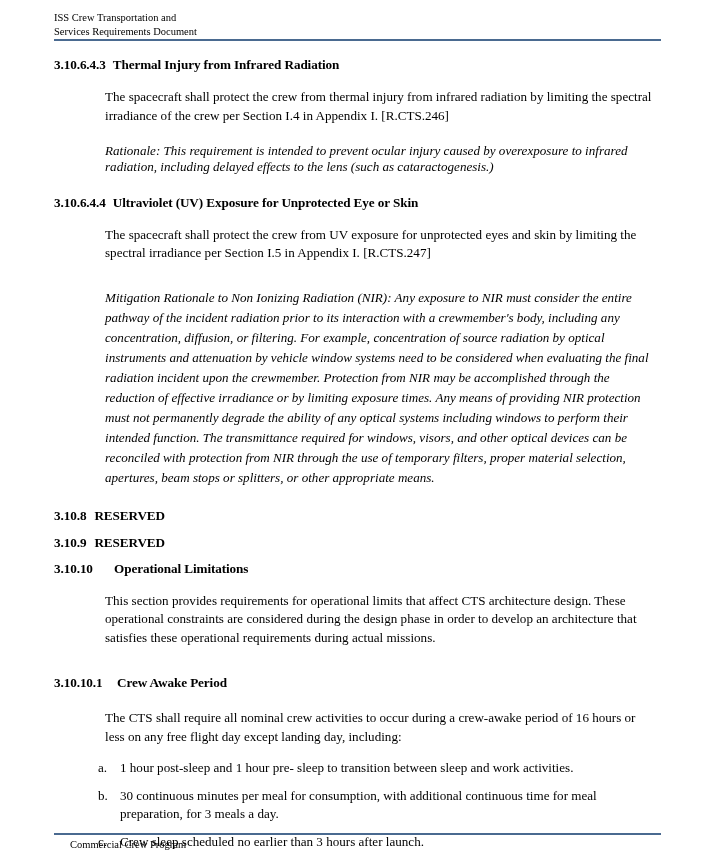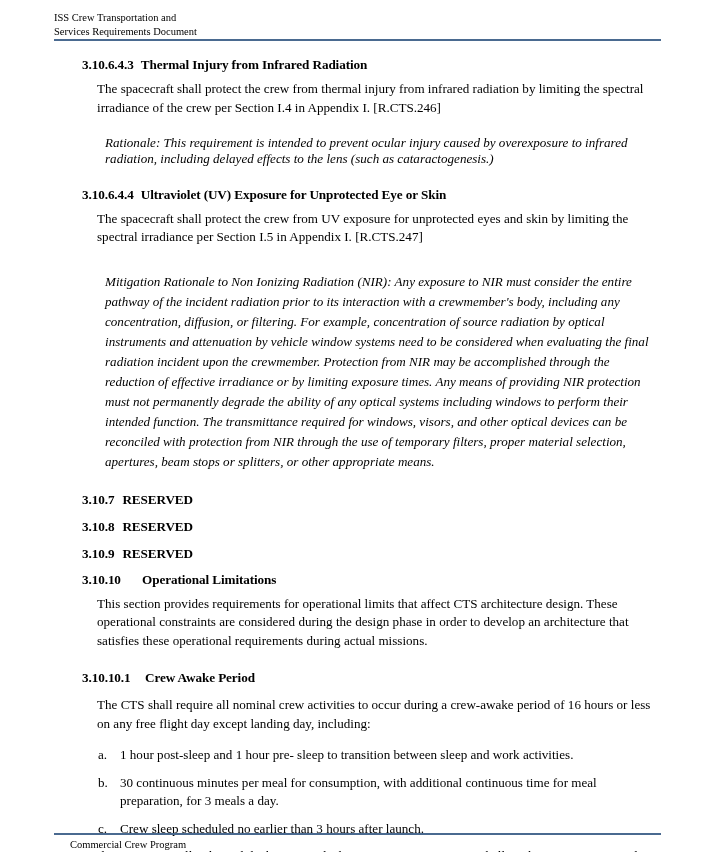--- a/index.html
+++ b/index.html
@@ -57,32 +57,32 @@
   }
 
   h2.sec-head {
     margin: 0;
     font-size: 13.2px;
     font-weight: bold;
     line-height: 17px;
     padding: 6px 0 3px 0;
     letter-spacing: -0.1px;
   }
-  h2.sec-head .num { display: inline-block; margin-left: 28px; }
+  h2.sec-head .num { display: inline-block; }
   h2.sec-head .num.w-narrow { min-width: 0; margin-right: 7px; }
   h2.sec-head .num.w-tab { display: inline-block; min-width: 60px; }
   h2.sec-head .num.w-tab2 { display: inline-block; min-width: 63px; }
 
   h2.reserved {
     padding: 7px 0 3px 0;
   }
   h2.reserved .num { margin-right: 8px; }
 
   p.body {
-    margin: 0;
+    margin: 8px;
     padding: 4px 0 4px 0;
     font-size: 13.1px;
     line-height: 18.5px;
     padding-left: 43px;
     text-align: left;
   }
   p.rationale {
     margin: 8px;
     padding: 6px 0 4px 43px;
     font-size: 13.1px;
@@ -151,23 +151,20 @@
     <p class="body">The spacecraft shall protect the crew from thermal injury from infrared radiation by limiting the spectral irradiance of the crew per Section I.4 in Appendix I. [R.CTS.246]</p>
     <p class="rationale">Rationale: This requirement is intended to prevent ocular injury caused by overexposure to infrared radiation, including delayed effects to the lens (such as cataractogenesis.)</p>
 
     <h2 class="sec-head">
       <span class="num w-narrow">3.10.6.4.4</span><span>Ultraviolet (UV) Exposure for Unprotected Eye or Skin</span>
     </h2>
     <p class="body">The spacecraft shall protect the crew from UV exposure for unprotected eyes and skin by limiting the spectral irradiance per Section I.5 in Appendix I. [R.CTS.247]</p>
     <p class="rationale block">Mitigation Rationale to Non Ionizing Radiation (NIR): Any exposure to NIR must consider the entire pathway of the incident radiation prior to its interaction with a crewmember's body, including any concentration, diffusion, or filtering.  For example, concentration of source radiation by optical instruments and attenuation by vehicle window systems need to be considered when evaluating the final radiation incident upon the crewmember.  Protection from NIR may be accomplished through the reduction of effective irradiance or by limiting exposure times.  Any means of providing NIR protection must not permanently degrade the ability of any optical systems including windows to perform their intended function.  The transmittance required for windows, visors, and other optical devices can be reconciled with protection from NIR through the use of temporary filters, proper material selection, apertures, beam stops or splitters, or other appropriate means.</p>
 
     <h2 class="sec-head reserved">
-      <span class="num">3.10.7</span><span>RESERVED</span>
-    </h2>
-    <h2 class="sec-head reserved">
       <span class="num">3.10.8</span><span>RESERVED</span>
     </h2>
     <h2 class="sec-head reserved">
       <span class="num">3.10.9</span><span>RESERVED</span>
     </h2>
 
     <h2 class="sec-head">
       <span class="num w-tab">3.10.10</span><span>Operational Limitations</span>
     </h2>
     <p class="body">This section provides requirements for operational limits that affect CTS architecture design. These operational constraints are considered during the design phase in order to develop an architecture that satisfies these operational requirements during actual missions.</p>

